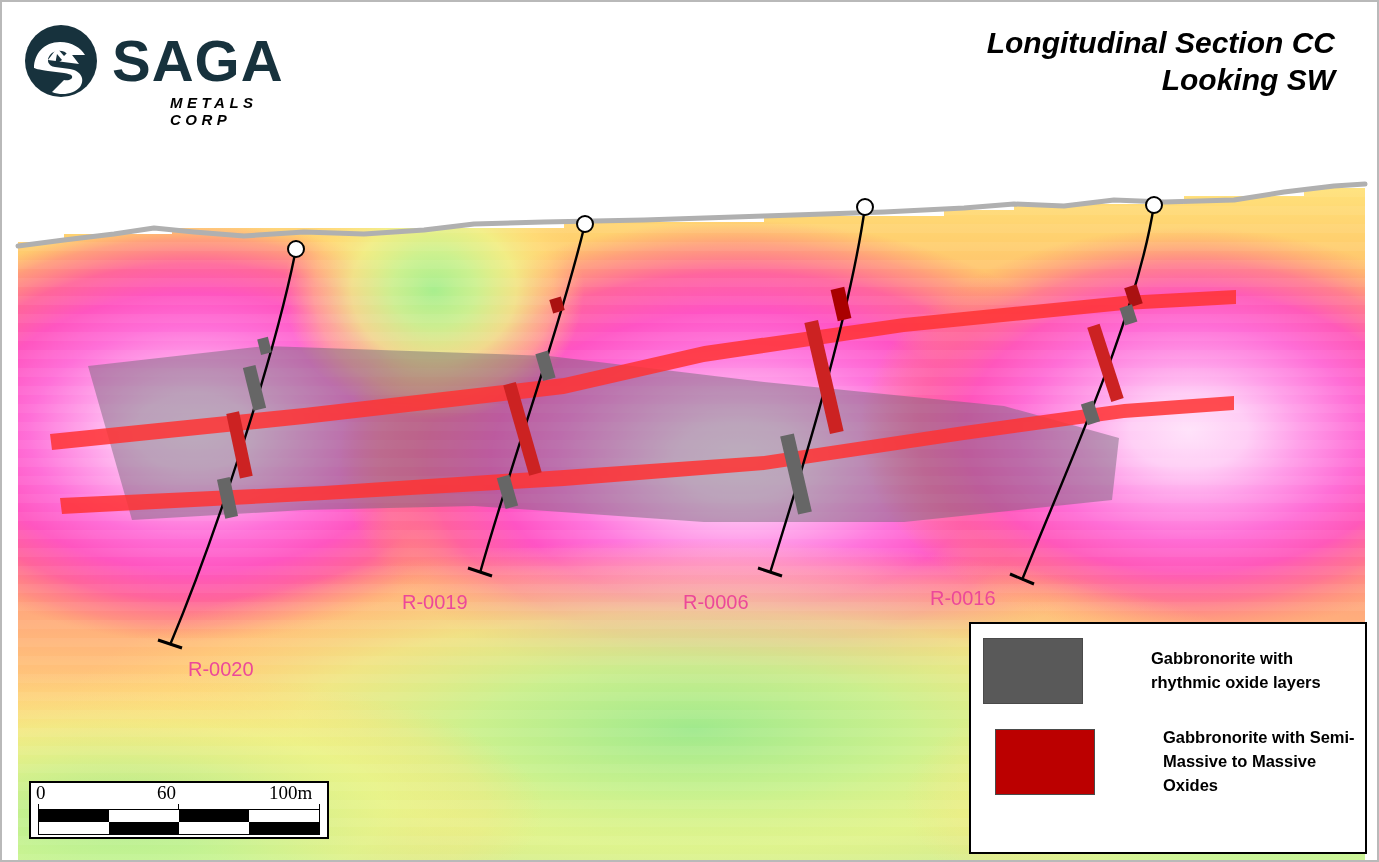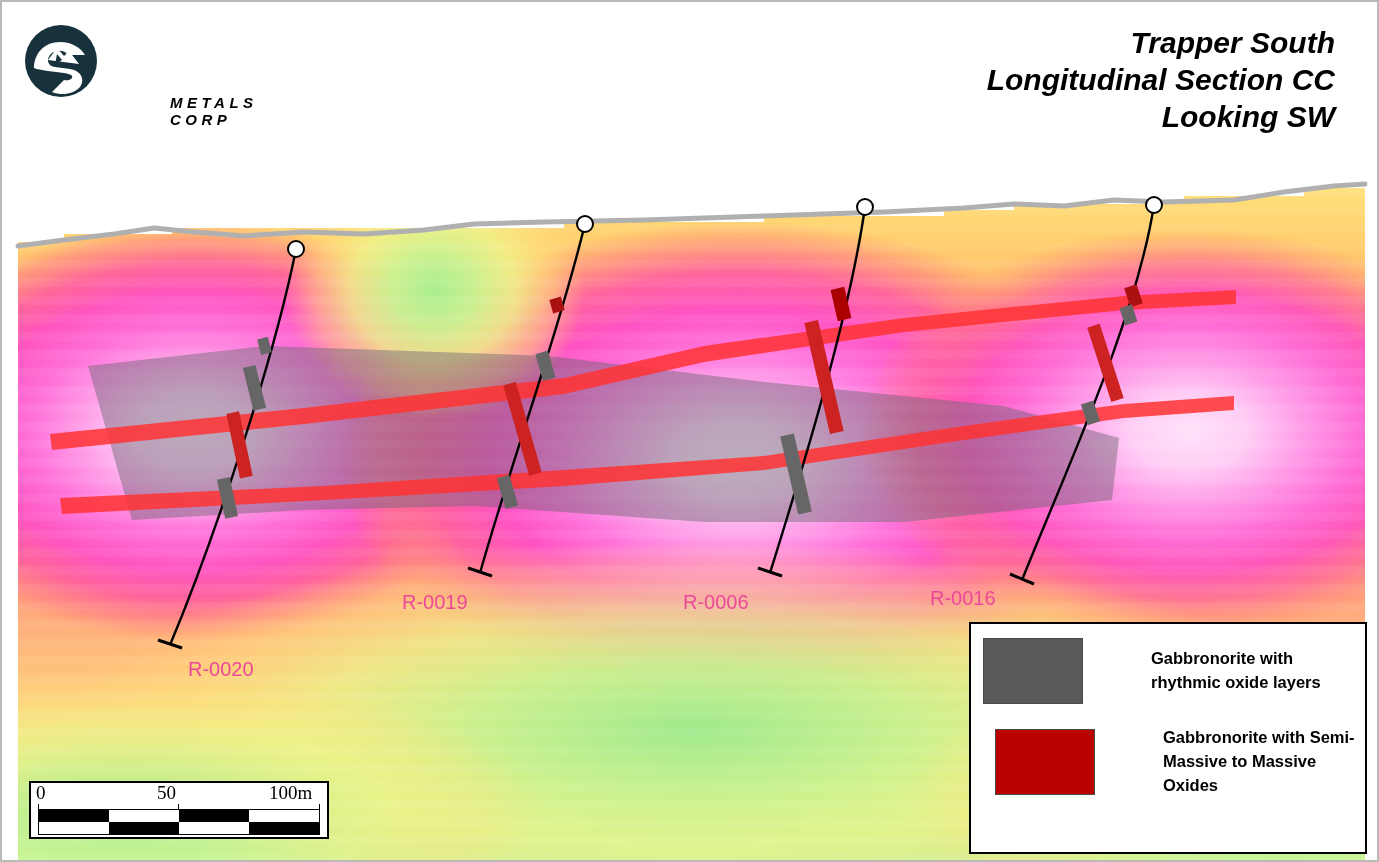--- a/index.html
+++ b/index.html
@@ -65,25 +65,25 @@
       <svg id="logo-mark" viewBox="0 0 74 74">
         <circle cx="37" cy="37" r="36" fill="#17323d"></circle>
         <path d="M10 44 C10 30 20 18 36 18 C48 18 57 24 61 31 L44 31
                  C41 26 31 25 26 31 C22 36 24 42 31 43 L46 45
                  C58 47 61 56 56 63 C50 70 38 72 28 68 L40 56
                  C45 57 49 55 48 52 C47 50 44 50 40 49 L24 47
                  C15 46 10 44 10 44 Z" fill="#ffffff"></path>
         <path d="M24 36 L33 24 L40 32 L45 27 L55 40 Z" fill="#ffffff"></path>
         <path d="M33 30 L38 36 L31 41 Z" fill="#17323d"></path>
       </svg>
+      <div id="logo-word">SAGA</div>
       <div id="logo-sub">METALS CORP</div>
     </div>
 
     <div id="title">
-      <div>Trapper South</div>
       <div>Longitudinal Section CC</div>
       <div>Looking SW</div>
     </div>
   </div>
 
   <div id="map">
     <svg width="1373" height="690" viewBox="0 0 1373 690" xmlns="http://www.w3.org/2000/svg">
       <defs>
 
         <linearGradient id="baseGrad" x1="0" y1="0" x2="0" y2="1">
@@ -220,21 +220,21 @@
   </div>
 
   <div class="dh-label" style="left:186px;top:656px">R-0020</div>
   <div class="dh-label" style="left:400px;top:589px">R-0019</div>
   <div class="dh-label" style="left:681px;top:589px">R-0006</div>
   <div class="dh-label" style="left:928px;top:585px">R-0016</div>
 
   <div id="scalebar">
     <div class="sb-labels">
       <span class="sb-lab l0">0</span>
-      <span class="sb-lab l50">50</span>
+      <span class="sb-lab l50">60</span>
       <span class="sb-lab l100">100m</span>
     </div>
     <div class="sb-ticks">
       <i style="left:0"></i>
         <i style="left:140px"></i>
         <i style="left:281px"></i>
     </div>
     <div class="sb-bars">
       <div class="sb-row">
         <span class="sb-seg" style="left:0;width:70px"></span>

